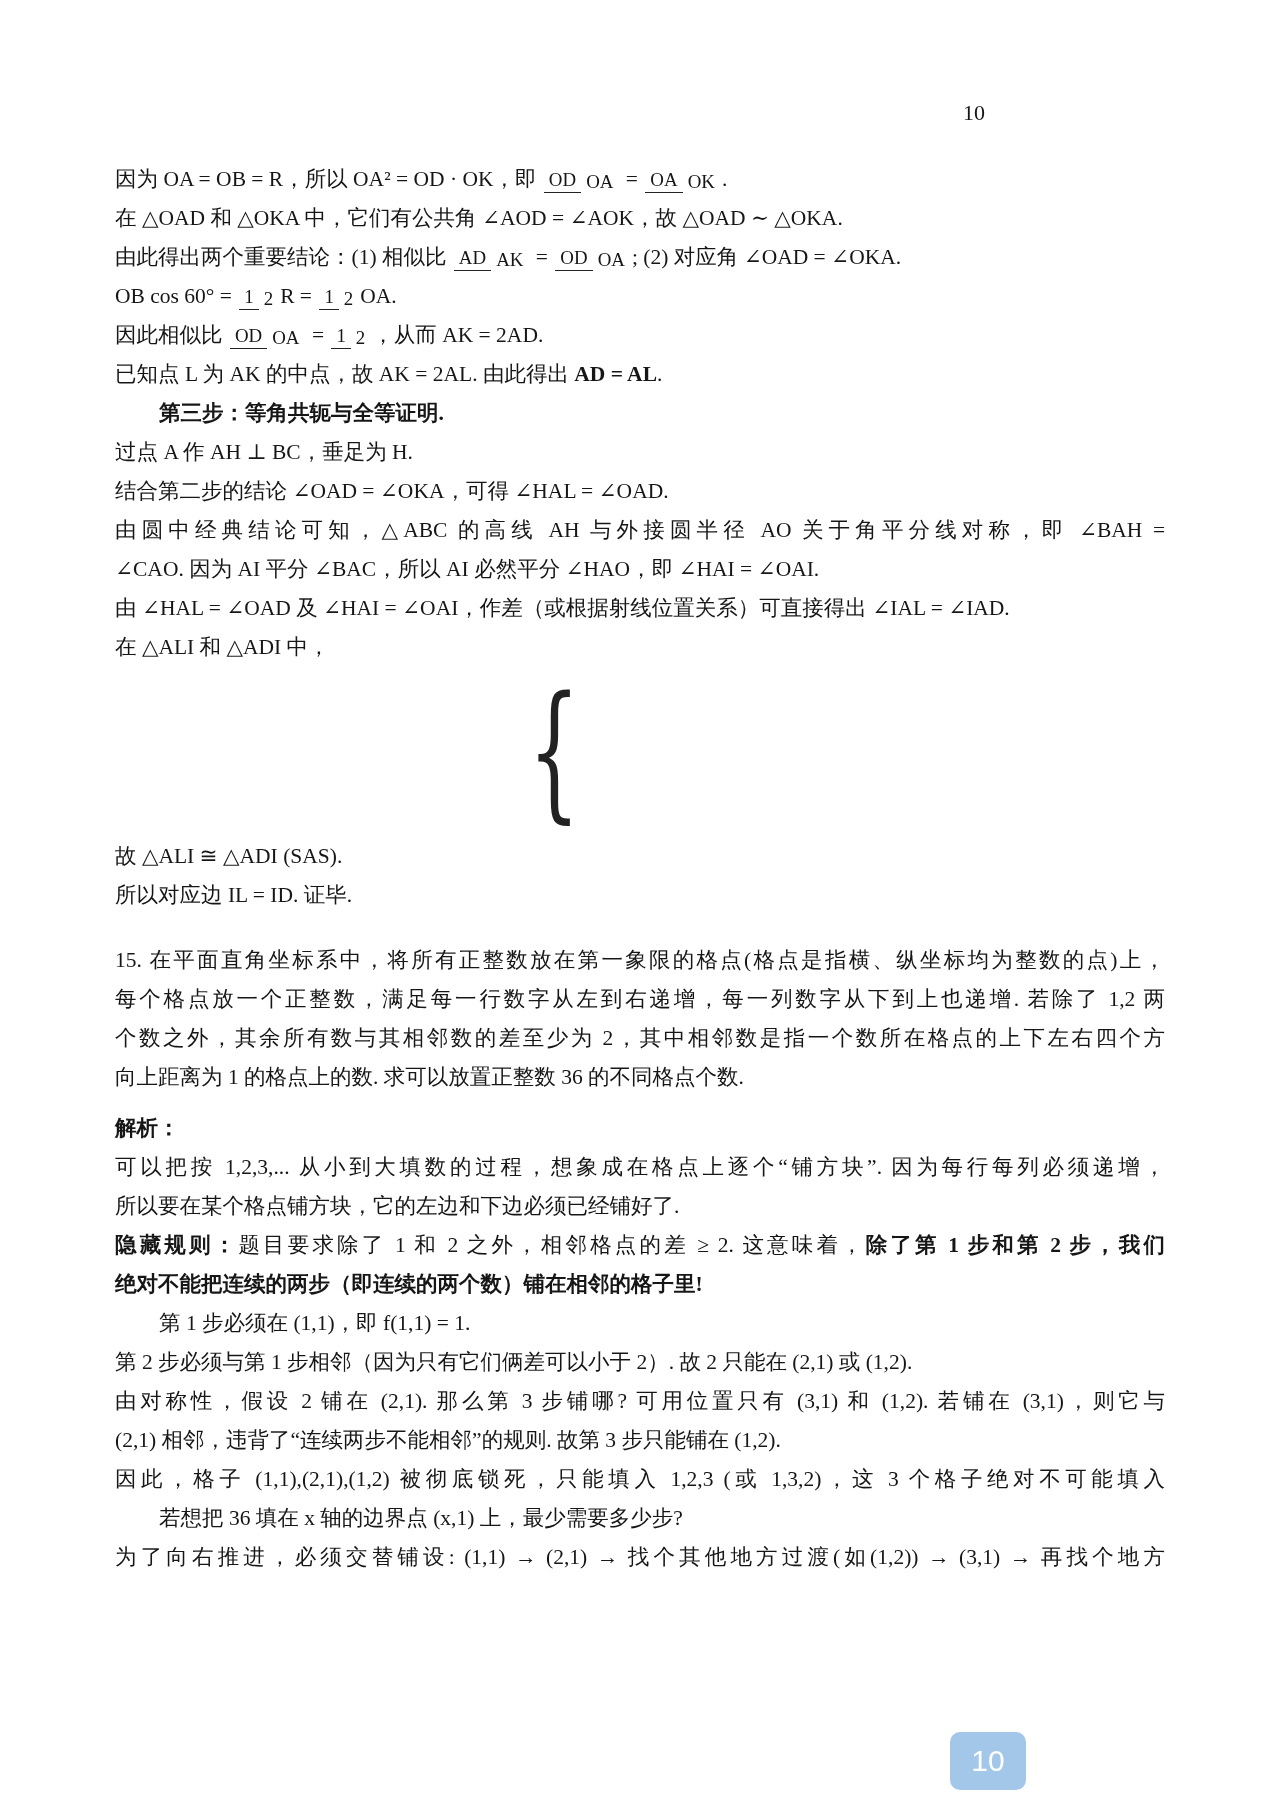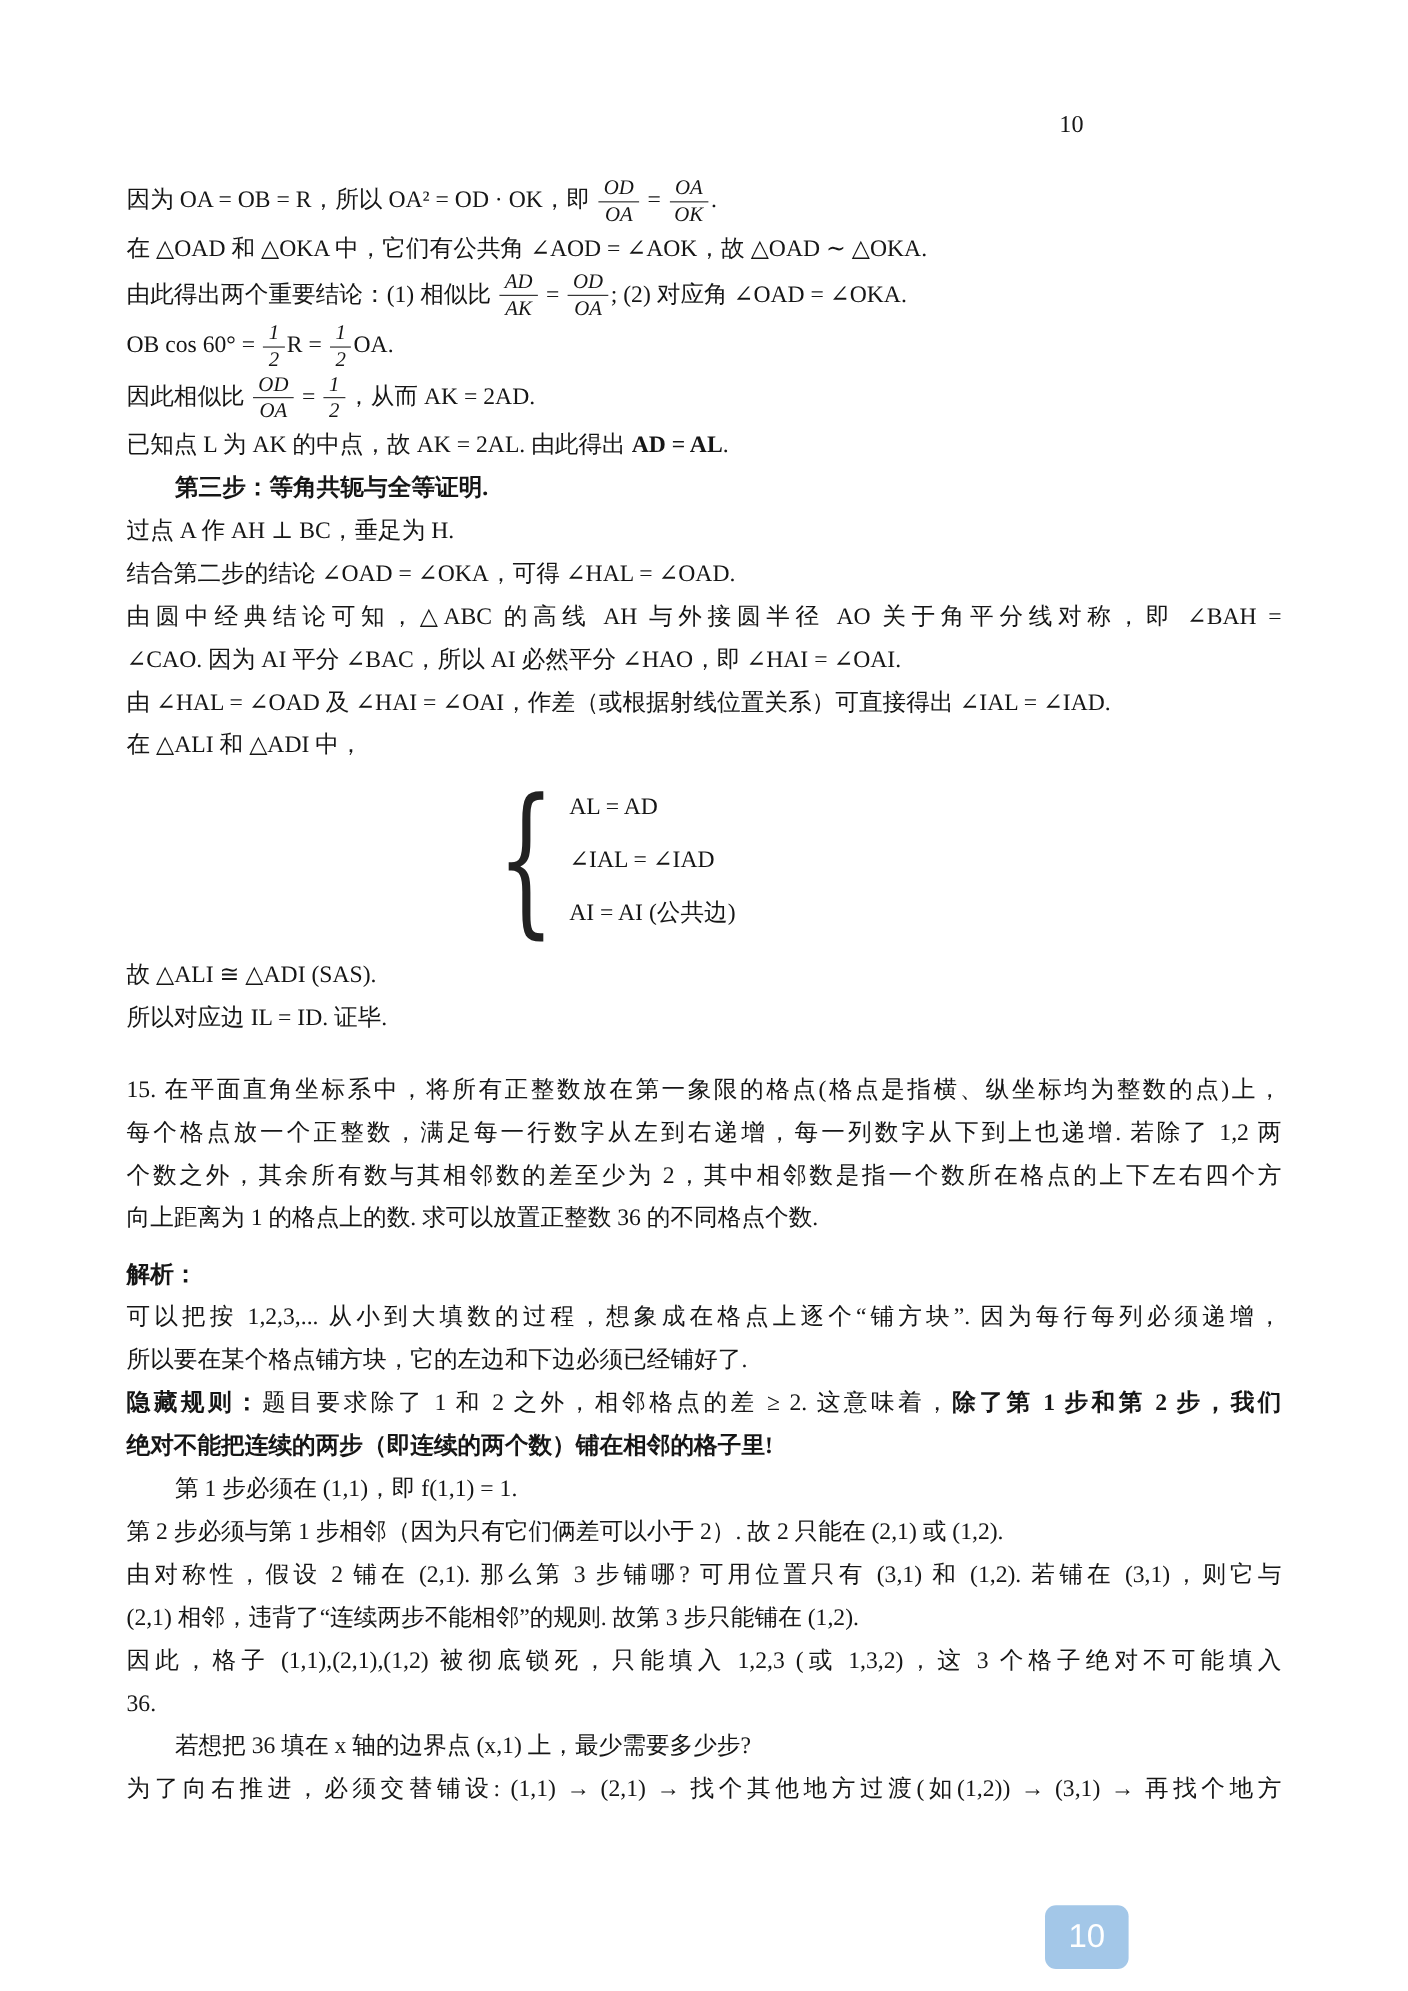--- a/index.html
+++ b/index.html
@@ -7,22 +7,22 @@
   .page{position:relative;width:1036px;height:1810px;background:#fff;
         font-family:"Liberation Serif","DejaVu Serif",serif;color:#161616;}
   .page-number{position:absolute;left:963px;top:100px;font-size:22px;}
   .content{position:absolute;left:115px;top:160px;width:1050px;font-size:21.5px;}
   .line{line-height:39px;text-align:left;}
   .line.justify{text-align:justify;text-align-last:justify;}
   .line.indent{text-indent:44px;}
   .t{font-style:normal;}
   .m{}
   .b{font-weight:700;}
-  .frac{display:inline-flex;flex-direction:column;align-items:center;vertical-align:middle;
-        line-height:1.15;font-style:italic;font-size:0.88em;margin:0 2px;}
+  .frac{display:inline-flex;flex-direction:row;align-items:center;vertical-align:middle;
+        line-height:1.15;font-size:0.88em;margin:0 2px;}
   .frac .num{padding:0 5px 1px;border-bottom:1.4px solid #222;}
   .frac .den{padding:1px 5px 0;}
   .cases{display:flex;align-items:center;justify-content:center;margin:10px 0 12px;padding-right:180px;}
   .brace{font-size:148px;line-height:1;font-weight:400;transform:scaleX(0.55);
          margin-right:-8px;color:#222;font-family:"DejaVu Serif",serif;}
   .cases-rows{display:flex;flex-direction:column;row-gap:8px;}
   .cases-row{line-height:40px;}
   .gap{width:100%;}
   .page-badge{position:absolute;right:10px;bottom:20px;width:76px;height:58px;border-radius:10px;
         display:flex;align-items:center;justify-content:center;
@@ -66,44 +66,38 @@
       <div class="line"><span class="t">已知点 </span><span class="m">L</span><span class="t"> 为 </span><span class="m">AK</span><span class="t"> 的中点，故 </span><span class="m">AK = 2AL</span><span class="t">. 由此得出 </span><span class="b">AD = AL</span><span class="t">.</span></div>
       <div class="line indent"><span class="b">第三步：等角共轭与全等证明.</span></div>
       <div class="line"><span class="t">过点 </span><span class="m">A</span><span class="t"> 作 </span><span class="m">AH ⊥ BC</span><span class="t">，垂足为 </span><span class="m">H</span><span class="t">.</span></div>
       <div class="line"><span class="t">结合第二步的结论 </span><span class="m">∠OAD = ∠OKA</span><span class="t">，可得 </span><span class="m">∠HAL = ∠OAD</span><span class="t">.</span></div>
       <div class="line justify"><span class="t">由圆中经典结论可知，</span><span class="m">△ABC</span><span class="t"> 的高线 </span><span class="m">AH</span><span class="t"> 与外接圆半径 </span><span class="m">AO</span><span class="t"> 关于角平分线对称，即 </span><span class="m">∠BAH =</span></div>
       <div class="line"><span class="m">∠CAO</span><span class="t">. 因为 </span><span class="m">AI</span><span class="t"> 平分 </span><span class="m">∠BAC</span><span class="t">，所以 </span><span class="m">AI</span><span class="t"> 必然平分 </span><span class="m">∠HAO</span><span class="t">，即 </span><span class="m">∠HAI = ∠OAI</span><span class="t">.</span></div>
       <div class="line"><span class="t">由 </span><span class="m">∠HAL = ∠OAD</span><span class="t"> 及 </span><span class="m">∠HAI = ∠OAI</span><span class="t">，作差（或根据射线位置关系）可直接得出 </span><span class="m">∠IAL = ∠IAD</span><span class="t">.</span></div>
       <div class="line"><span class="t">在 </span><span class="m">△ALI</span><span class="t"> 和 </span><span class="m">△ADI</span><span class="t"> 中，</span></div>
       <div class="cases">
         <span class="brace">{</span>
-        <div class="cases-rows">
-          <div class="cases-row"><span class="m">AL = AD</span></div>
-          <div class="cases-row"><span class="m">∠IAL = ∠IAD</span></div>
-          <div class="cases-row"><span class="m">AI = AI</span><span class="t"> (公共边)</span></div>
-        </div>
       </div>
       <div class="line"><span class="t">故 </span><span class="m">△ALI ≅ △ADI</span><span class="t"> (SAS).</span></div>
       <div class="line"><span class="t">所以对应边 </span><span class="m">IL = ID</span><span class="t">. 证毕.</span></div>
       <div class="gap" style="height: 26px;"></div>
       <div class="line justify"><span class="t">15. 在平面直角坐标系中，将所有正整数放在第一象限的格点(格点是指横、纵坐标均为整数的点)上，</span></div>
       <div class="line justify"><span class="t">每个格点放一个正整数，满足每一行数字从左到右递增，每一列数字从下到上也递增. 若除了 1,2 两</span></div>
       <div class="line justify"><span class="t">个数之外，其余所有数与其相邻数的差至少为 2，其中相邻数是指一个数所在格点的上下左右四个方</span></div>
       <div class="line"><span class="t">向上距离为 1 的格点上的数. 求可以放置正整数 36 的不同格点个数.</span></div>
       <div class="gap" style="height: 12px;"></div>
       <div class="line"><span class="b">解析：</span></div>
       <div class="line justify"><span class="t">可以把按 1,2,3,... 从小到大填数的过程，想象成在格点上逐个“铺方块”. 因为每行每列必须递增，</span></div>
       <div class="line"><span class="t">所以要在某个格点铺方块，它的左边和下边必须已经铺好了.</span></div>
       <div class="line justify"><span class="b">隐藏规则：</span><span class="t">题目要求除了 1 和 2 之外，相邻格点的差 ≥ 2. 这意味着，</span><span class="b">除了第 1 步和第 2 步，我们</span></div>
       <div class="line"><span class="b">绝对不能把连续的两步（即连续的两个数）铺在相邻的格子里!</span></div>
       <div class="line indent"><span class="t">第 1 步必须在 (1,1)，即 </span><span class="m">f</span><span class="t">(1,1) = 1.</span></div>
       <div class="line"><span class="t">第 2 步必须与第 1 步相邻（因为只有它们俩差可以小于 2）. 故 2 只能在 (2,1) 或 (1,2).</span></div>
       <div class="line justify"><span class="t">由对称性，假设 2 铺在 (2,1). 那么第 3 步铺哪? 可用位置只有 (3,1) 和 (1,2). 若铺在 (3,1)，则它与</span></div>
       <div class="line"><span class="t">(2,1) 相邻，违背了“连续两步不能相邻”的规则. 故第 3 步只能铺在 (1,2).</span></div>
       <div class="line justify"><span class="t">因此，格子 (1,1),(2,1),(1,2) 被彻底锁死，只能填入 1,2,3 (或 1,3,2)，这 3 个格子绝对不可能填入</span></div>
-      <div class="line"><span class="t">36.</span></div>
       <div class="line indent"><span class="t">若想把 36 填在 </span><span class="m">x</span><span class="t"> 轴的边界点 </span><span class="m">(x,1)</span><span class="t"> 上，最少需要多少步?</span></div>
       <div class="line justify"><span class="t">为了向右推进，必须交替铺设: (1,1) → (2,1) → 找个其他地方过渡(如(1,2)) → (3,1) → 再找个地方</span></div>
     </div>
   <div class="page-badge" style="background: rgb(163, 199, 232); color: rgb(255, 255, 255);">
     <span>10</span>
   </div>
 </div>
 
 </body></html>

